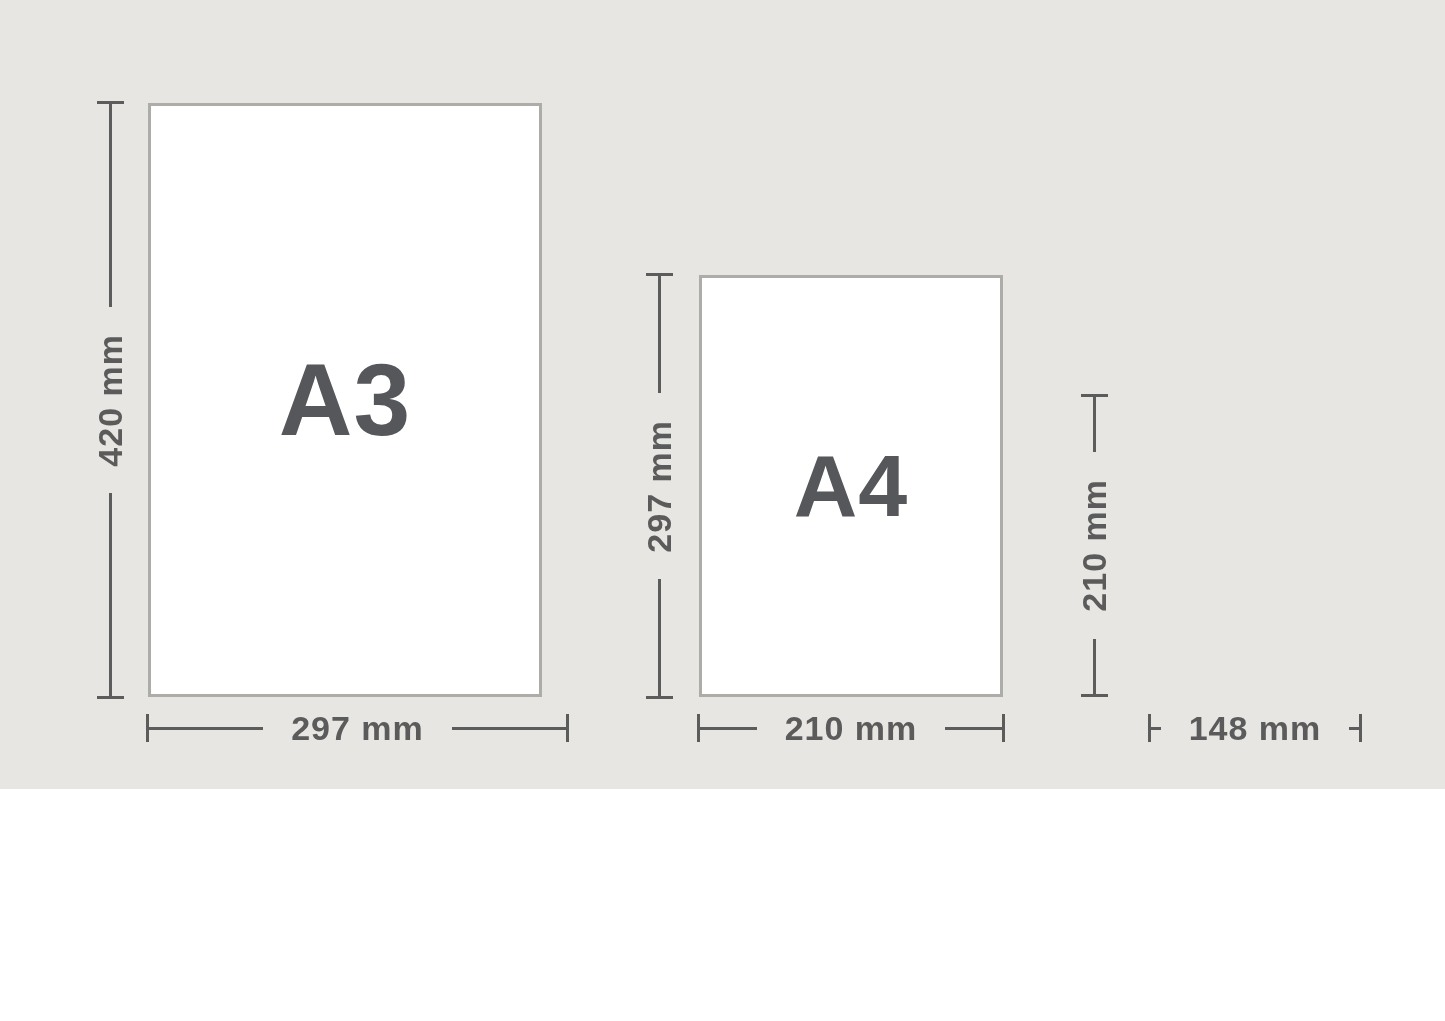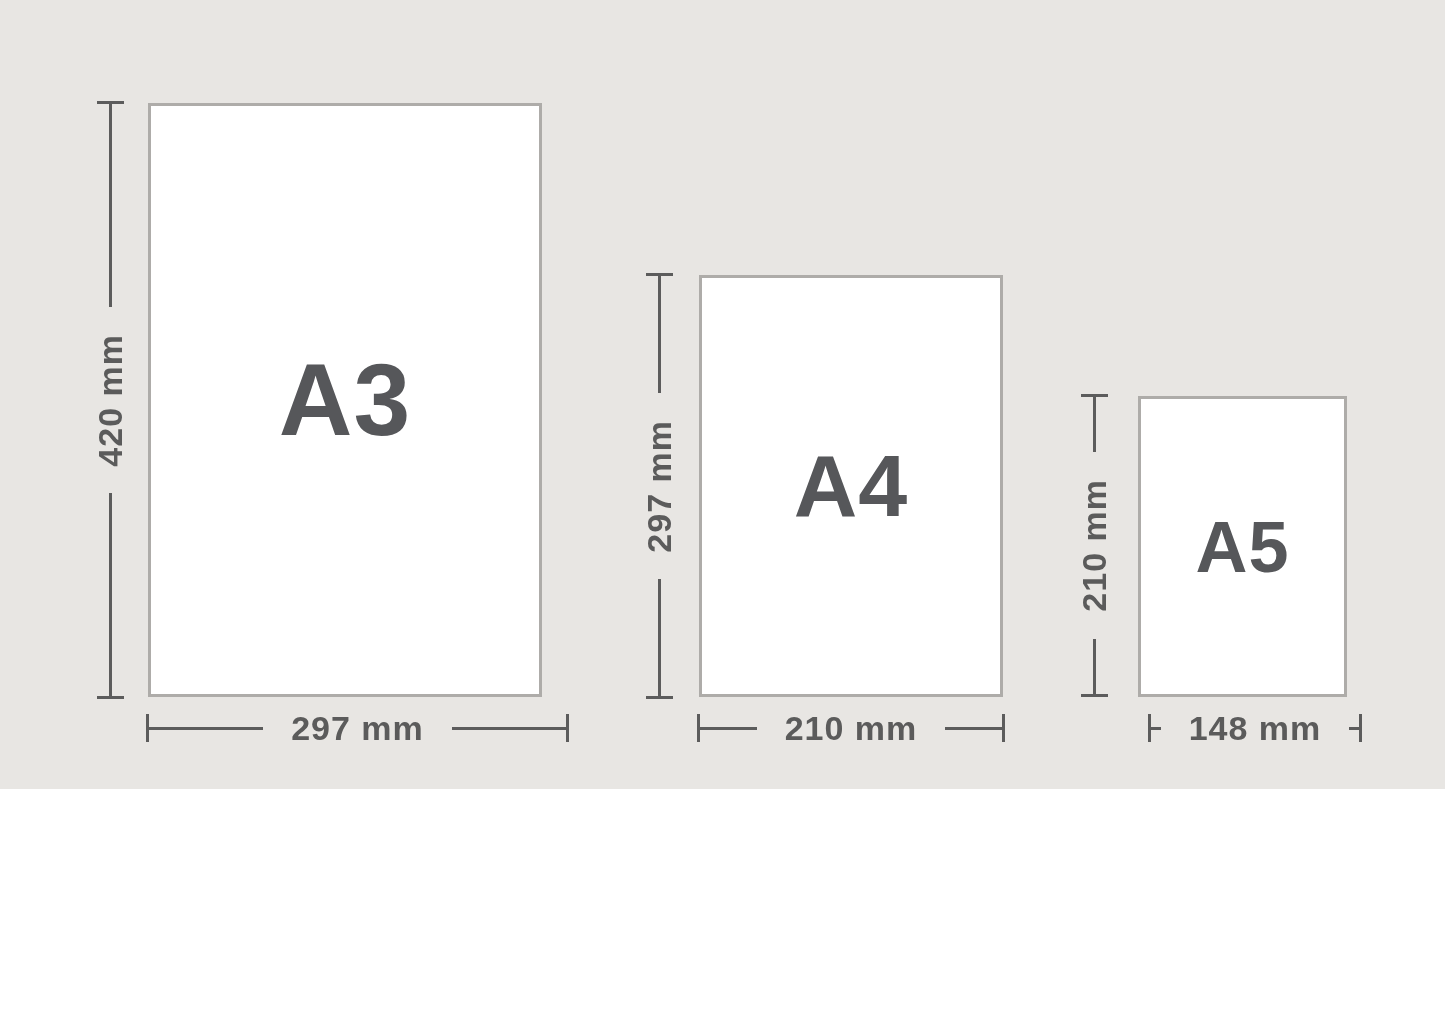--- a/index.html
+++ b/index.html
@@ -115,23 +115,20 @@
       <span class="cap"></span>
     </div>
 
     <div class="vdim a5">
       <span class="cap"></span>
       <span class="seg"></span>
       <span class="vlabel">210 mm</span>
       <span class="seg"></span>
       <span class="cap"></span>
     </div>
-    <div class="paper a5">
-      <span class="paper-label">A5</span>
-    </div>
     <div class="hdim a5">
       <span class="cap"></span>
       <span class="seg"></span>
       <span class="hlabel">148 mm</span>
       <span class="seg"></span>
       <span class="cap"></span>
     </div>
 
   </div>
 

